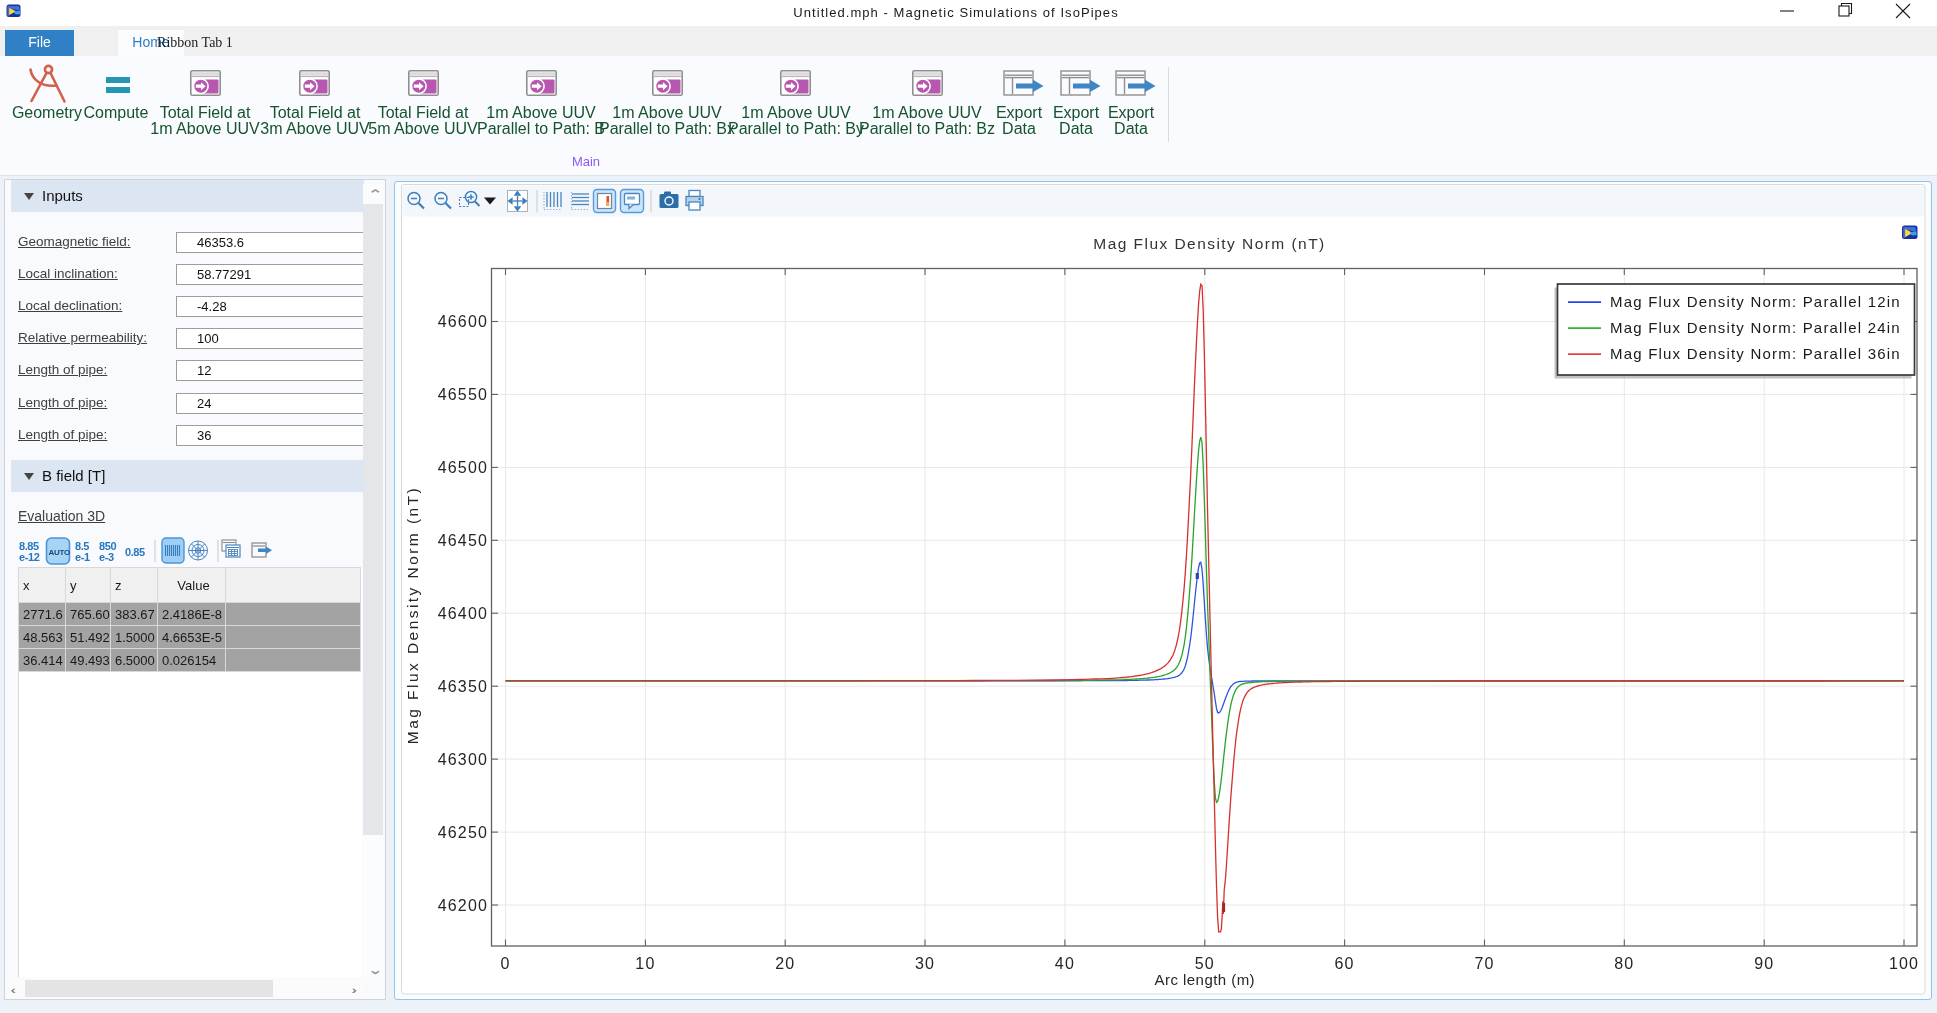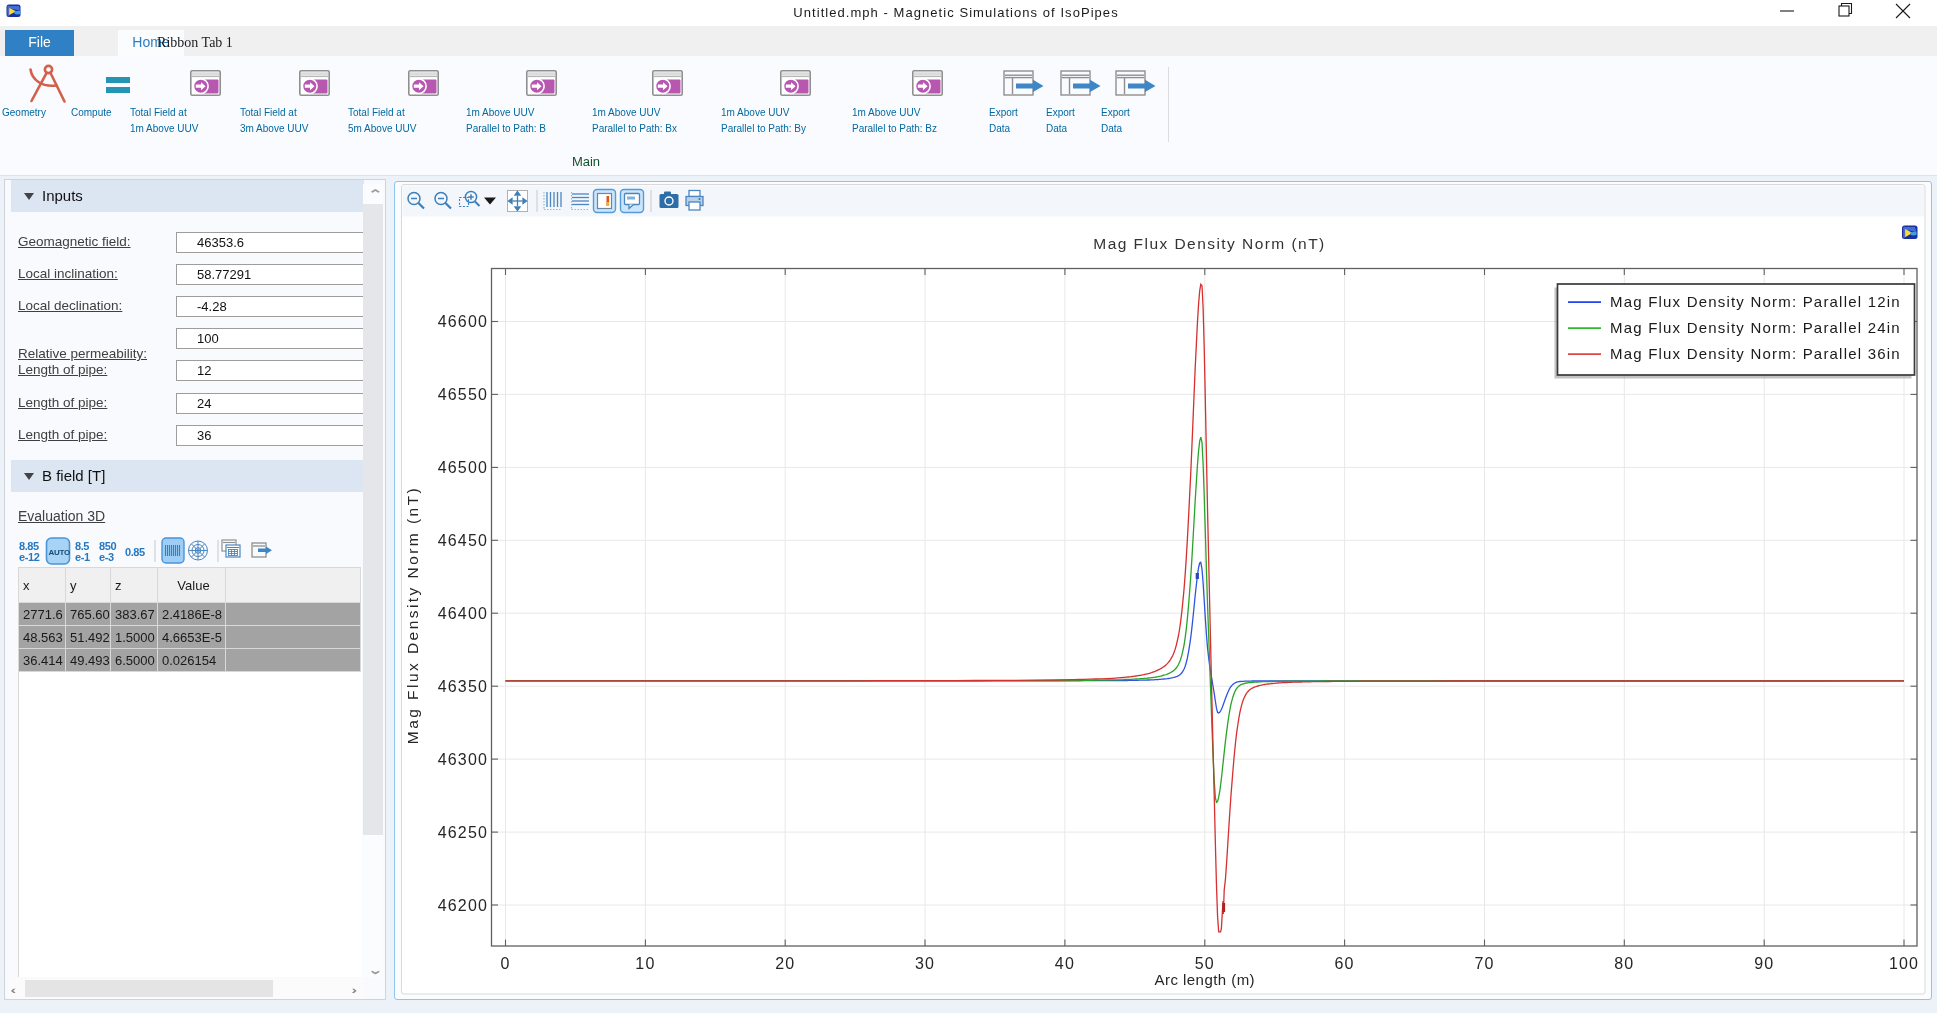--- a/index.html
+++ b/index.html
@@ -5,22 +5,22 @@
 html,body{margin:0;padding:0;}
 body{width:1937px;height:1013px;overflow:hidden;background:#edf1f8;font-family:"Liberation Sans",sans-serif;position:relative;}
 .abs{position:absolute;}
 #titlebar{left:0;top:0;width:1937px;height:26px;background:#ffffff;}
 #title{left:0;top:0;width:1912px;height:26px;line-height:26px;text-align:center;font-size:13px;letter-spacing:1.05px;color:#1a1a1a;}
 #tabstrip{left:0;top:26px;width:1937px;height:30px;background:#f0f0f0;}
 #filetab{left:5px;top:30px;width:69px;height:26px;background:#2f80c4;color:#ffffff;font-size:14px;text-align:center;line-height:25px;}
 #hometab{left:74px;top:30px;width:66px;height:27px;background:#fbfcfe;color:#2e7ec1;font-size:14px;text-align:center;line-height:25px;margin-left:44px;}
 #rtab1{left:140px;top:30px;width:110px;height:26px;color:#1d1d1d;font-size:14px;text-align:center;line-height:25px;font-family:Liberation Serif, serif;}
 #ribbon{left:0;top:56px;width:1937px;height:119px;background:#fafbfe;border-bottom:1px solid #e2e2e2;}
-.rlbl{position:absolute;top:49px;width:160px;text-align:left;font-size:10px;line-height:16px;color:#0369a1;}
-#mainlbl{position:absolute;left:506px;top:98px;width:160px;text-align:center;font-size:13px;color:#14532d;}
+.rlbl{position:absolute;top:49px;width:160px;text-align:center;font-size:16px;line-height:16px;color:#14532d;}
+#mainlbl{position:absolute;left:506px;top:98px;width:160px;text-align:center;font-size:13px;color:#8b5cf6;}
 #grpdiv{position:absolute;left:1168px;top:11px;width:1px;height:75px;background:#dcdcdc;}
 #leftpanel{left:4px;top:179px;width:382px;height:821px;background:#f8fafd;border:1px solid #cfd3da;box-sizing:border-box;}
 .sechdr{position:absolute;left:6px;width:353px;height:32px;background:#dce6f2;}
 .sechdr .tri{position:absolute;left:13px;top:13px;width:0;height:0;border-left:5.5px solid transparent;border-right:5.5px solid transparent;border-top:7px solid #444;}
 .sechdr .txt{position:absolute;left:31px;top:6.5px;font-size:15px;color:#111;}
 .flabel{position:absolute;left:13px;font-size:13.5px;color:#404040;text-decoration:underline;}
 .finput{position:absolute;left:171px;width:188px;height:21px;background:#fff;border:1px solid #9d9d9d;box-sizing:border-box;font-size:13px;color:#111;line-height:19px;padding-left:20px;}
 #vscroll{left:363px;top:184px;width:20px;height:793px;background:#fbfcfd;}
 #vthumb{left:363px;top:204px;width:20px;height:631px;background:#e4e6e9;}
 #hscroll{left:7px;top:978px;width:357px;height:21px;background:#fbfbfb;}
@@ -169,21 +169,21 @@
 <div class="sechdr" style="top:0">
       <div class="tri"></div>
       <div class="txt">Inputs</div>
     </div>
 <div class="flabel" style="top:54px">Geomagnetic field:</div>
 <div class="finput" style="top:52px">46353.6</div>
 <div class="flabel" style="top:86px">Local inclination:</div>
 <div class="finput" style="top:84px">58.77291</div>
 <div class="flabel" style="top:118px">Local declination:</div>
 <div class="finput" style="top:116px">-4.28</div>
-<div class="flabel" style="top:166px">Relative permeability:</div>
+<div class="flabel" style="top:150px">Relative permeability:</div>
 <div class="finput" style="top:148px">100</div>
 <div class="flabel" style="top:182px">Length of pipe:</div>
 <div class="finput" style="top:180px">12</div>
 <div class="flabel" style="top:215px">Length of pipe:</div>
 <div class="finput" style="top:213px">24</div>
 <div class="flabel" style="top:247px">Length of pipe:</div>
 <div class="finput" style="top:245px">36</div>
 <div class="sechdr" style="top:280px">
       <div class="tri"></div>
       <div class="txt">B field [T]</div>

